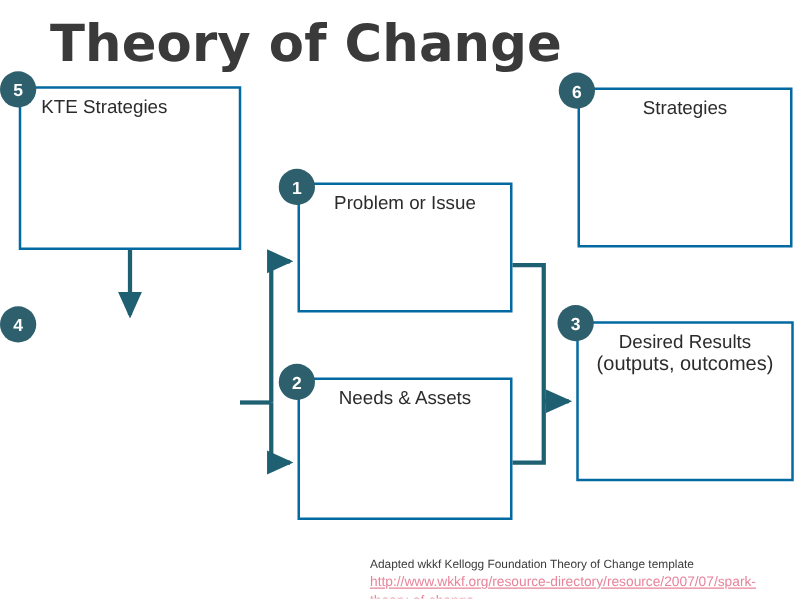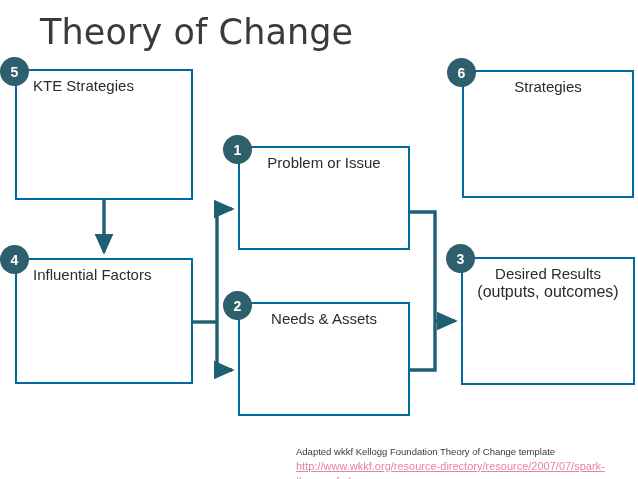--- a/index.html
+++ b/index.html
@@ -15,22 +15,22 @@
     width: 638px;
     height: 479px;
     background: #ffffff;
     overflow: hidden;
   }
   .title {
     position: absolute;
     left: 40px;
     top: 13px;
     font-family: "DejaVu Sans", sans-serif;
-    font-size: 35px;
-    font-weight: 400;
+    font-size: 41px;
+    font-weight: 700;
     letter-spacing: 0.1px;
     color: #3a3a3a;
     white-space: nowrap;
     line-height: 1.1;
   }
   .box {
     position: absolute;
     box-sizing: border-box;
     border: 2px solid #0369a1;
     background: #ffffff;
@@ -117,23 +117,20 @@
 
     <path d="M410,212 L435,212 L435,370 L410,370" stroke="#1f5f72" stroke-width="3.4" fill="none"></path>
     <path d="M435,321 L455,321" stroke="#1f5f72" stroke-width="3.4" fill="none" marker-end="url(#arrowhead)"></path>
   </svg>
 
   <div class="box" style="left:15px; top:69px; width:178px; height:131px;">
     <div class="box-label left-align">KTE Strategies</div>
   </div>
   <div class="badge" style="left:0px; top:57px;">5</div>
 
-  <div class="box" style="left:15px; top:258px; width:178px; height:126px;">
-    <div class="box-label left-align">Influential Factors</div>
-  </div>
   <div class="badge" style="left:0px; top:245px;">4</div>
 
   <div class="box" style="left:238px; top:146px; width:172px; height:104px;">
     <div class="box-label">Problem or Issue</div>
   </div>
   <div class="badge" style="left:223px; top:135px;">1</div>
 
   <div class="box" style="left:238px; top:302px; width:172px; height:114px;">
     <div class="box-label">Needs &amp; Assets</div>
   </div>

